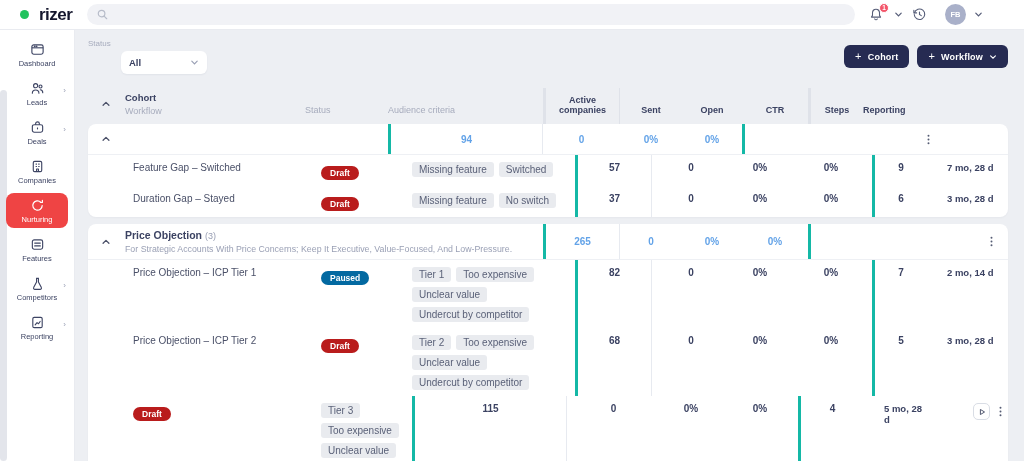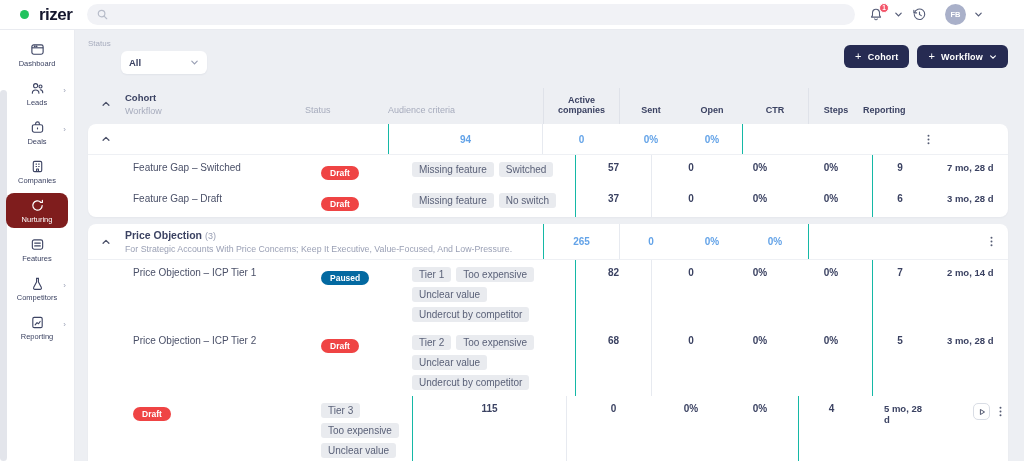--- a/index.html
+++ b/index.html
@@ -28,21 +28,21 @@
   .icon-btn { color:#565d78; display:flex; align-items:center; cursor:pointer; }
 
   
   .sidebar { position:absolute; left:0; top:30px; width:75px; bottom:0; background:#fff;
              border-right:1px solid #e9ebf0; padding-top:7px; z-index:4; }
   .left-rail { position:absolute; left:0; top:60px; width:7px; bottom:0; background:#e3e5eb; border-radius:4px; }
   .nav-item { width:62px; margin:0 auto 4px auto; padding:5px 0 4px 0; border-radius:8px;
               display:flex; flex-direction:column; align-items:center; gap:2px; cursor:pointer;
               color:#3d4463; position:relative; }
   .nav-item .nav-label { font-size:7.5px; color:#3d4463; }
-  .nav-item.active { background:#7f1d1d; }
+  .nav-item.active { background:#ef4444; }
   .nav-item.active .nav-label { color:#fff; }
   .nav-item.active svg { color:#fff; }
   .nav-item svg { color:#3d4463; }
   .nav-caret { position:absolute; right:2px; top:10px; color:#9aa0b5; font-size:8px; }
 
   
   .main { position:absolute; left:75px; top:30px; right:0; bottom:0; background:#edeff3;
           padding:0 16px 0 13px; overflow:hidden; }
   .toolbar { position:relative; height:58px; }
   .filter-label { position:absolute; left:0; top:9px; font-size:8px; color:#a7acbd; }
@@ -59,40 +59,40 @@
   
   .grid { display:grid; grid-template-columns:37px 180px 83px 155px 77px 62px 60px 66px 55px 82px 1fr; }
   .thead { height:36px; align-items:end; padding-bottom:0; }
   .thead .hc { font-size:9px; color:#a7acbd; padding-bottom:9px; }
   .thead .hc.dark { color:#3b4262; font-weight:bold; }
   .thead .two-line { display:flex; flex-direction:column; gap:3px; padding-bottom:8px; }
   .thead .two-line .l1 { font-size:9.5px; font-weight:bold; color:#3b4262; }
   .thead .two-line .l2 { font-size:9px; color:#a7acbd; }
   .thead .chev-cell { align-self:start; padding-top:7px; padding-left:13px; color:#4a5068; cursor:pointer; }
   .c-center { text-align:center; }
-  .v-l { border-left:1px solid #14b8a6; }
+  .v-l { border-left:3px solid #14b8a6; }
   .v-r { border-right:1px solid #e7eaf0; }
   .thead .v-l { border-left-color:#dfe2e9; }
   .thead .v-r { border-right-color:#dfe2e9; }
 
   .card { background:#fff; border-radius:8px; margin-bottom:7px; box-shadow:0 1px 2px rgba(40,45,80,.04); }
   .group-row { align-items:center; min-height:31px; border-bottom:1px solid #eef0f4; }
   .group-row .chev-cell { padding-left:13px; color:#4a5068; cursor:pointer; display:flex; align-items:center; }
   .g-title { font-size:10.5px; font-weight:bold; color:#3b4262; line-height:13px; padding-top:5px; }
   .g-count { font-weight:normal; color:#9aa0b5; font-size:9px; }
   .g-desc { font-size:8.8px; color:#9aa0b5; line-height:12px; padding-bottom:4px; white-space:nowrap; }
   .stat-blue { color:#63a3e8; font-size:10px; font-weight:bold; text-align:center; cursor:pointer; }
   .num { font-size:10px; font-weight:bold; color:#3b4262; text-align:center; }
 
   .wf-row { align-items:start; min-height:28px; padding:0;gap:8px; }
   .wf-row .cell { padding-top:7px; padding-bottom:6px; }
   .wf-name { font-size:10px; color:#4a5068; padding-left:0; cursor:pointer; }
   .pill { display:inline-block; font-size:8.5px; font-weight:bold; color:#fff; border-radius:9px;
           padding:2px 9px; line-height:10px; }
-  .pill.draft { background:#ef4444; }
+  .pill.draft { background:#b91c1c; }
   .pill.paused { background:#0369a1; }
   .tags { display:flex; flex-wrap:wrap; gap:5px; padding-right:10px; }
   .tag { background:#e9ebef; color:#5a6178; font-size:10px; border-radius:3px; padding:2.5px 7px;
          line-height:10px; white-space:nowrap; }
   .dur { font-size:9.5px; font-weight:bold; color:#3b4262; padding-left:12px; }
   .actions-cell { display:flex; justify-content:flex-end; align-items:center; gap:9px; padding-right:15px; }
   .group-row .actions-cell { padding-top:0; }
   .play-btn { width:17px; height:17px; border:1px solid #d9dde5; border-radius:5px; background:#fff;
               display:flex; align-items:center; justify-content:center; color:#4a5068; cursor:pointer; }
   .kebab { color:#555c74; display:flex; align-items:center; cursor:pointer; }
@@ -314,21 +314,21 @@
               <circle cx="2" cy="2" r="1.3"></circle>
               <circle cx="2" cy="7" r="1.3"></circle>
               <circle cx="2" cy="12" r="1.3"></circle>
             </svg>
           </span>
       </div>
     </div>
 
     <div class="grid wf-row">
       <div></div>
-      <div class="cell wf-name">Feature Gap – Draft</div>
+      <div class="cell wf-name">Duration Gap – Stayed</div>
       <div class="cell"><span class="pill draft">Draft</span></div>
       <div class="cell tags">
         <span class="tag">Missing feature</span>
         <span class="tag">No switch</span>
       </div>
       <div class="cell num v-l v-r fullh">37</div>
       <div class="cell num">0</div>
       <div class="cell num">0%</div>
       <div class="cell num">0%</div>
       <div class="cell num v-l fullh">6</div>

